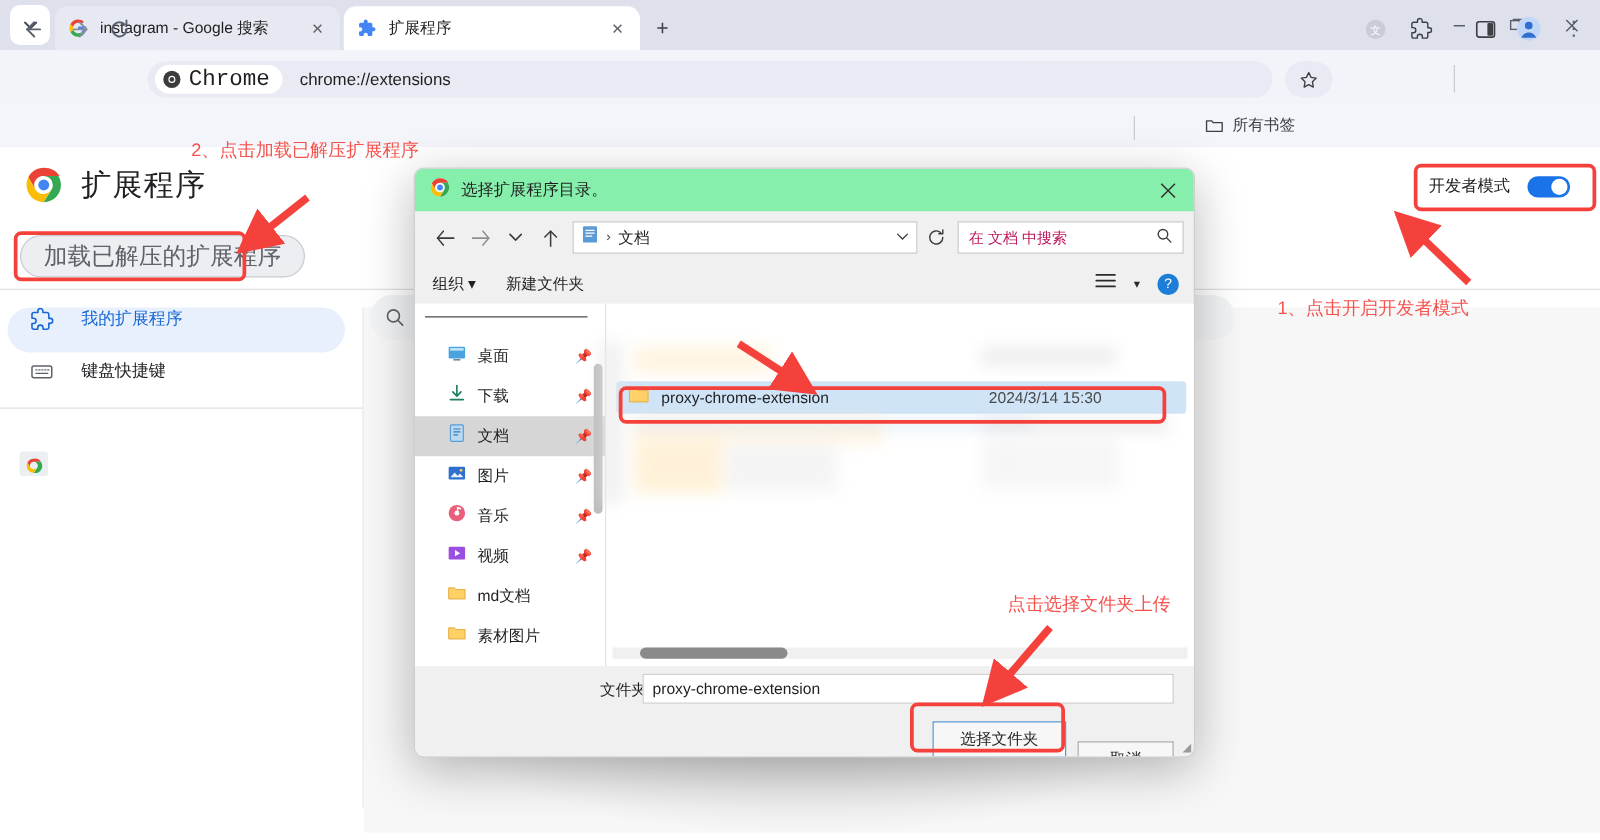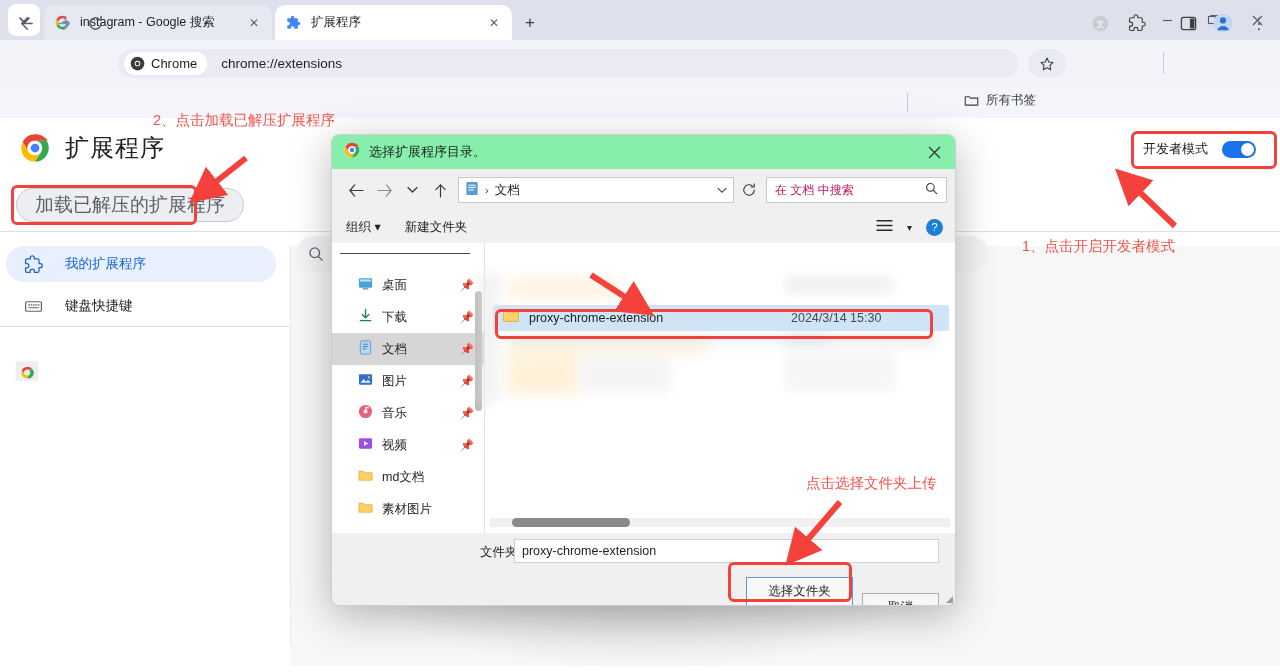--- a/index.html
+++ b/index.html
@@ -61,21 +61,21 @@
   }
   .omnibox {
     position: absolute; left: 118px; top: 49px; width: 900px; height: 29px;
     background: #e9eaf3; border-radius: 16px;
     display: flex; align-items: center; padding-left: 6px;
   }
   .chrome-chip {
     height: 23px; background: #ffffff; border-radius: 12px;
     display: flex; align-items: center; padding: 0 10px 0 6px; gap: 6px;
   }
-  .chrome-chip-label { font-size: 13px; color: #1f1f1f; }
+  .chrome-chip-label { font-size: 18px; color: #1f1f1f; font-family: Liberation Mono, monospace; }
   .omnibox-url { margin-left: 14px; font-size: 13.5px; color: #1f1f1f; }
   .star-chip {
     position: absolute; left: 1028px; top: 49px; width: 38px; height: 29px;
     background: #e9eaf3; border-radius: 15px;
     display: flex; align-items: center; justify-content: center; color: #3c4043;
   }
   .tb-sep { position: absolute; top: 52px; width: 1px; height: 22px; background: #c8cad4; }
 
   
   .bookmarkbar {
@@ -114,21 +114,21 @@
     padding-right: 16px;
   }
   .devmode-label { font-size: 13px; color: #202124; }
   .switch { width: 34px; height: 17px; border-radius: 9px; background: #1a73e8; position: relative; }
   .switch .knob { position: absolute; right: 2px; top: 2px; width: 13px; height: 13px;
     border-radius: 50%; background: #ffffff; }
   .page-divider { position: absolute; left: 0; top: 113px; width: 1280px; height: 1px; background: #e0e0e0; }
 
   .navlist { position: absolute; left: 0; top: 128px; width: 290px; }
   .navitem {
-    display: flex; align-items: center; height: 36px; margin: 0 14px 6px 6px;
+    display: flex; align-items: flex-start; height: 36px; margin: 0 14px 6px 6px;
     border-radius: 18px; padding-left: 18px; gap: 22px;
   }
   .navitem.selected { background: #e8f0fe; }
   .navitem .nlabel { font-size: 13.5px; color: #202124; }
   .navitem.selected .nlabel { color: #1967d2; }
   .nav-sep { position: absolute; left: 0; top: 208px; width: 290px; height: 1px; background: #e0e0e0; }
   .webstore {
     position: absolute; left: 14px; top: 228px; width: 280px;
     display: flex; gap: 14px; align-items: flex-start;
   }

